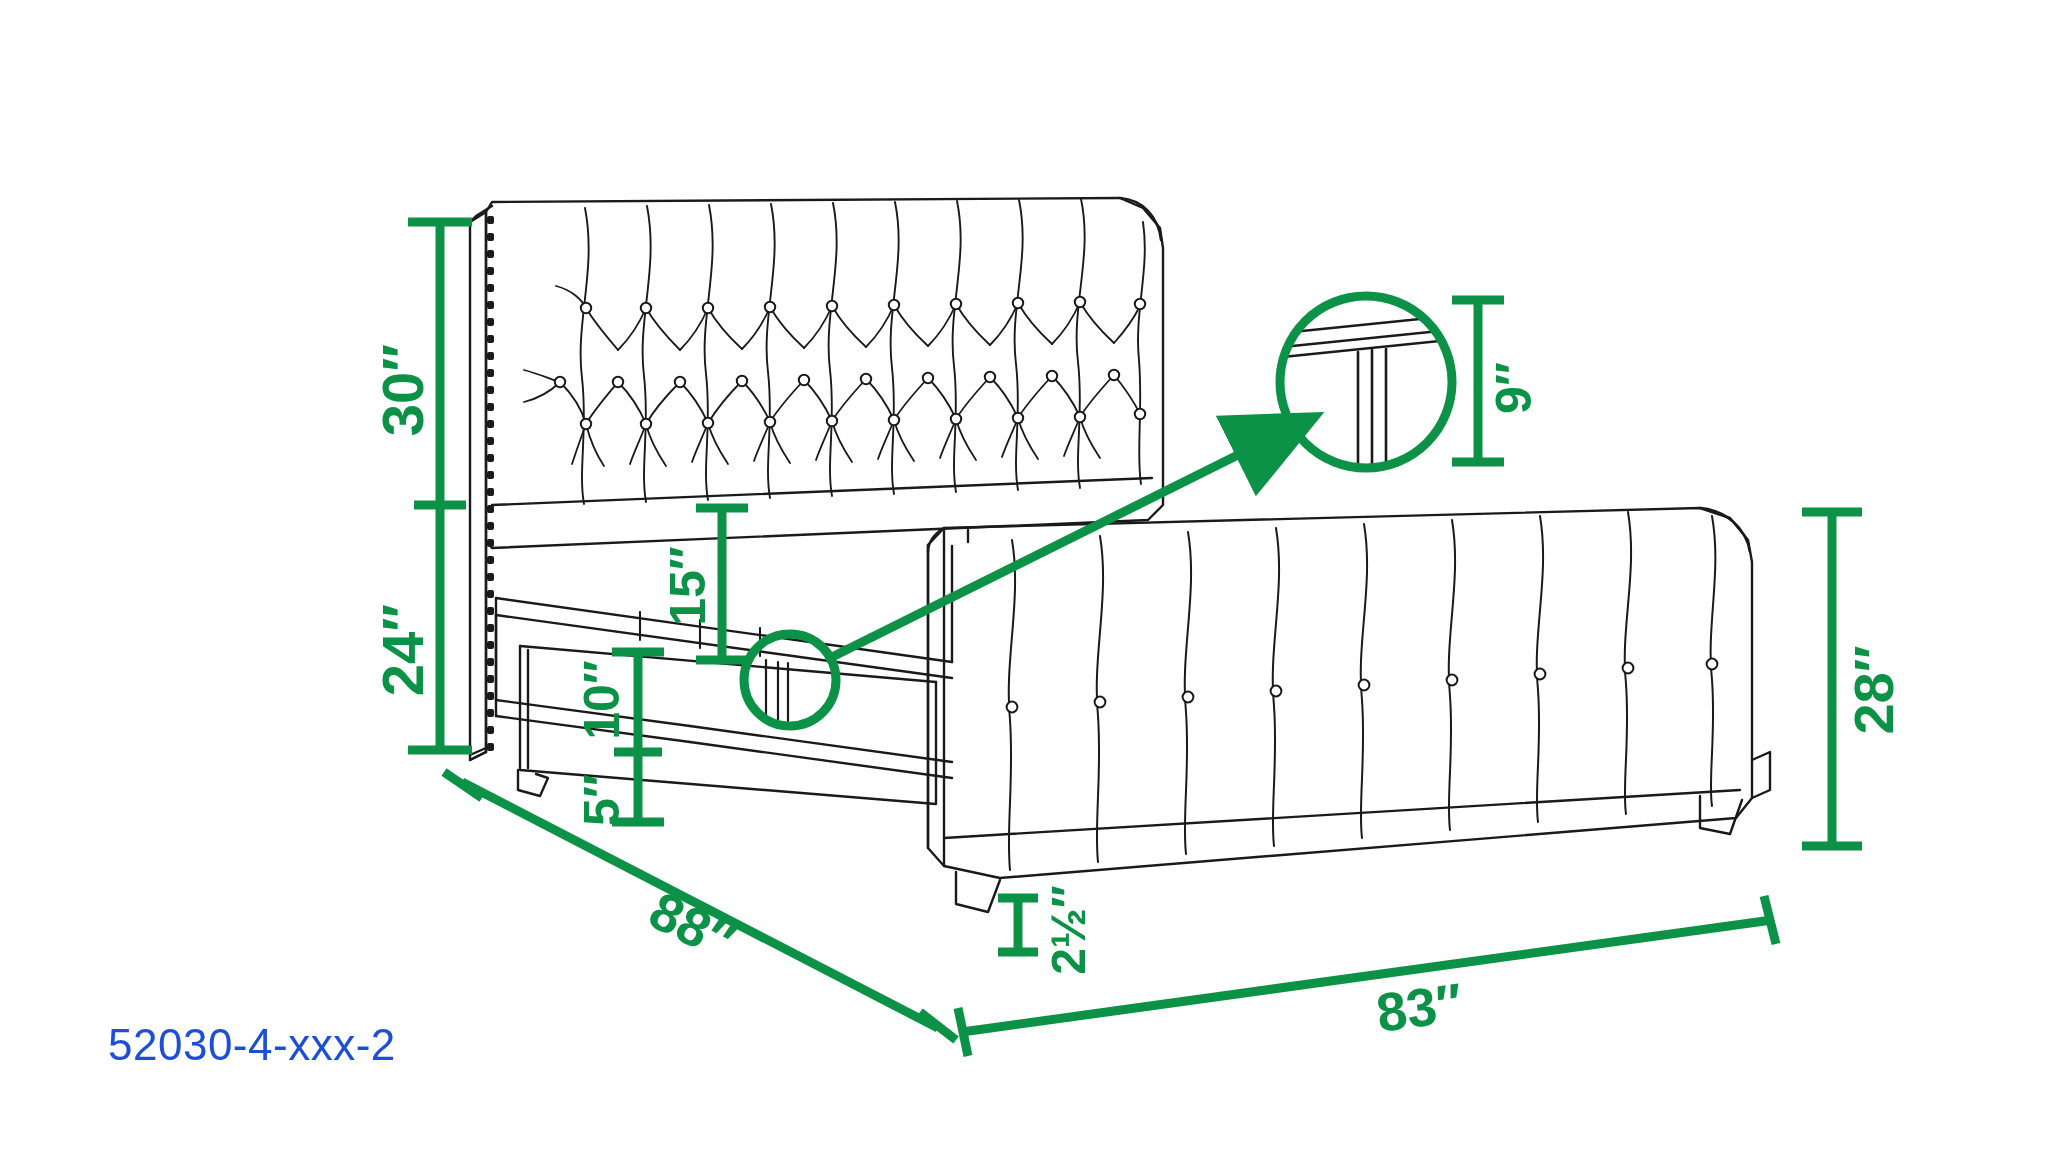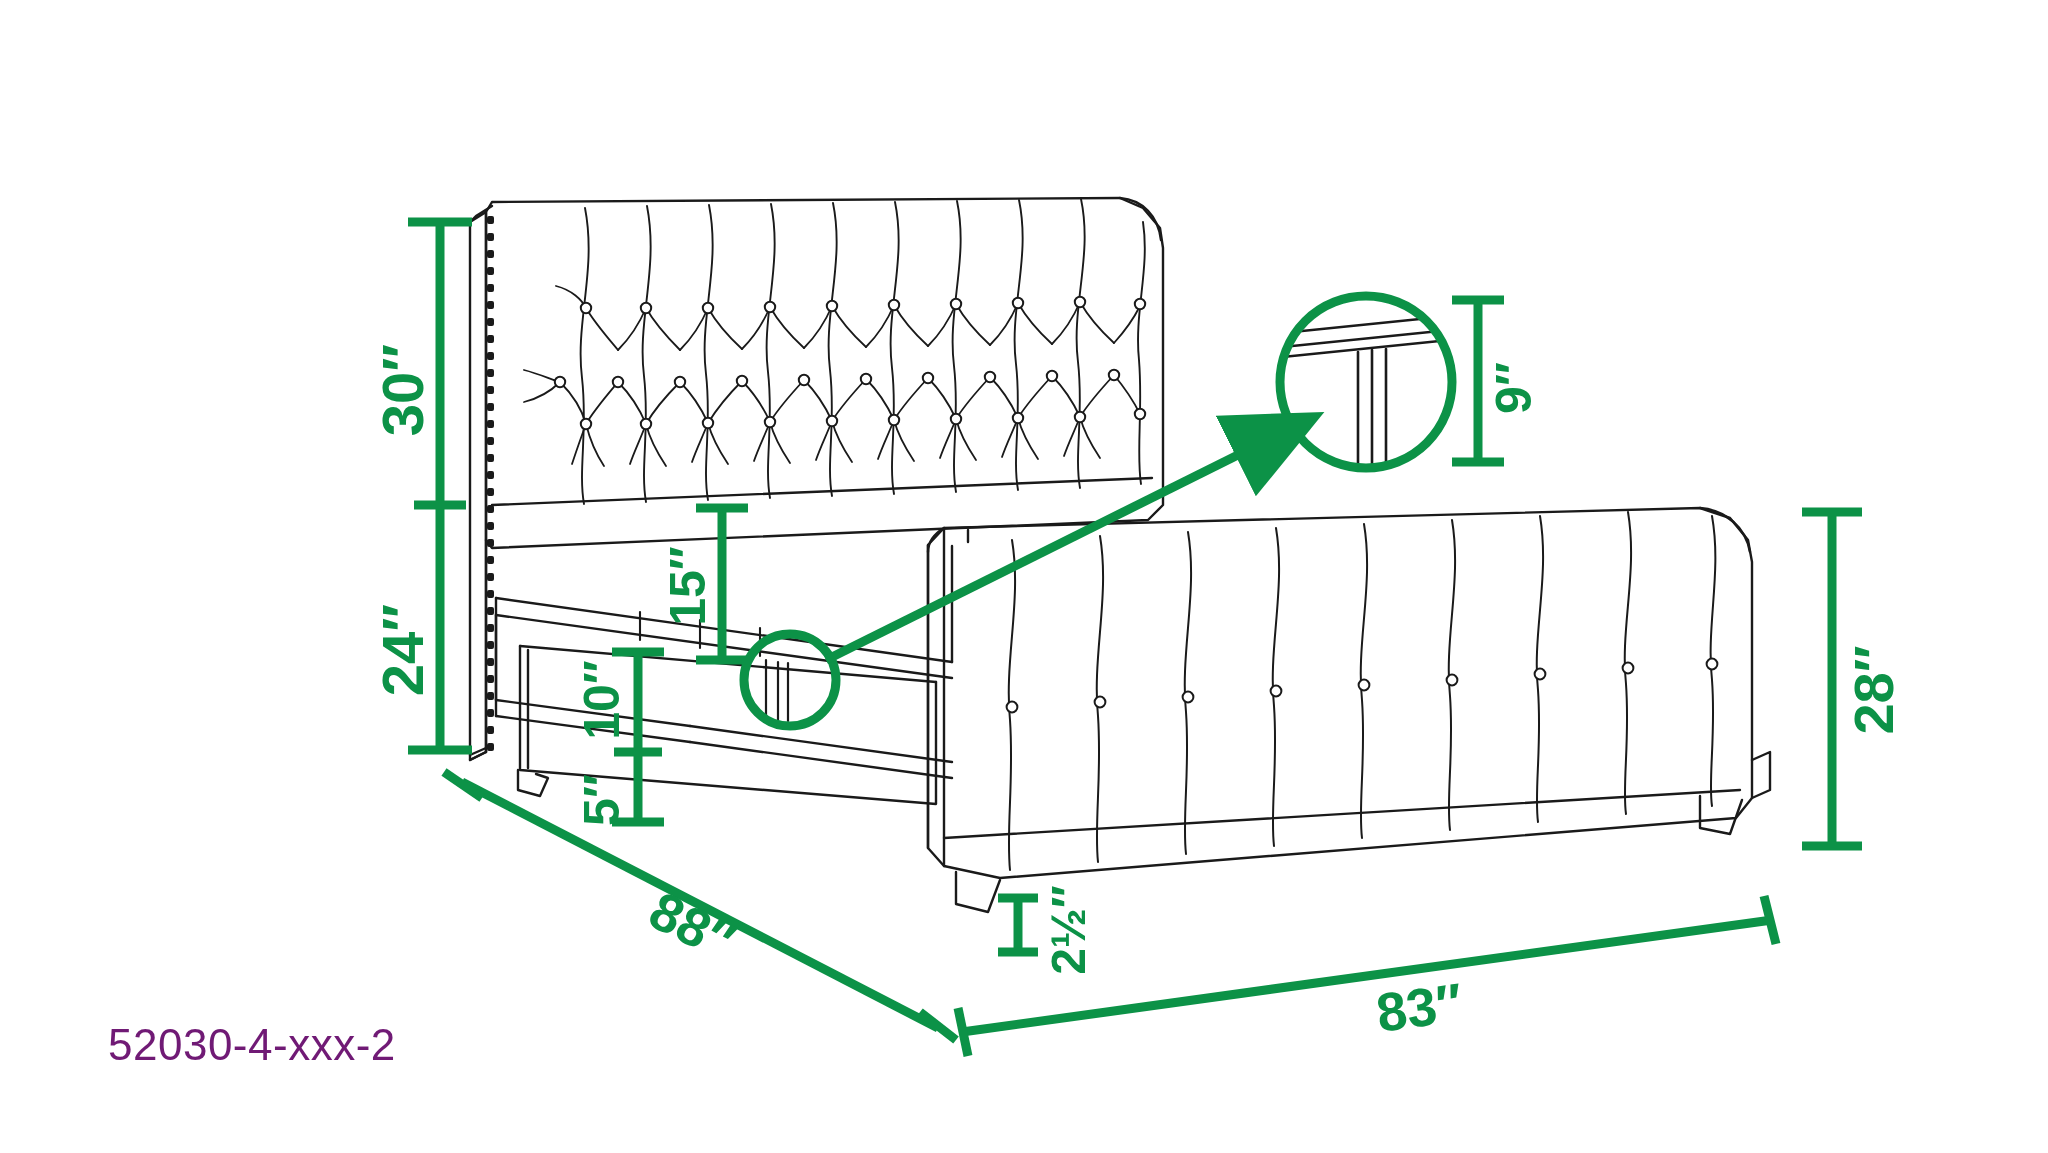--- a/index.html
+++ b/index.html
@@ -24,21 +24,21 @@
     top: 0;
     width: 2048px;
     height: 1153px;
     display: block;
   }
   .model-number {
     position: absolute;
     left: 108px;
     top: 1020px;
     font-size: 44px;
-    color: #701a75;
+    color: #1d4ed8;
     letter-spacing: 0.5px;
     font-family: "Liberation Sans", sans-serif;
     white-space: nowrap;
   }
 </style>
 </head>
 <body>
 
 <div id="stage">
 

